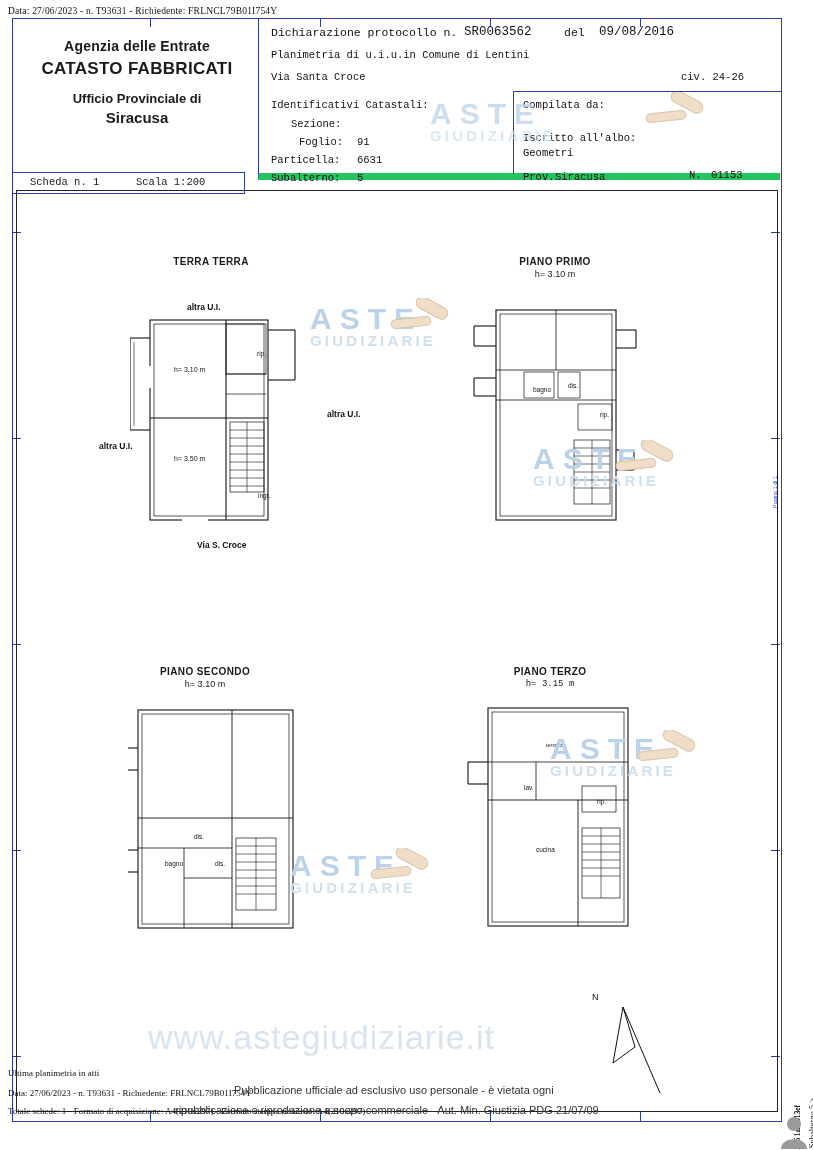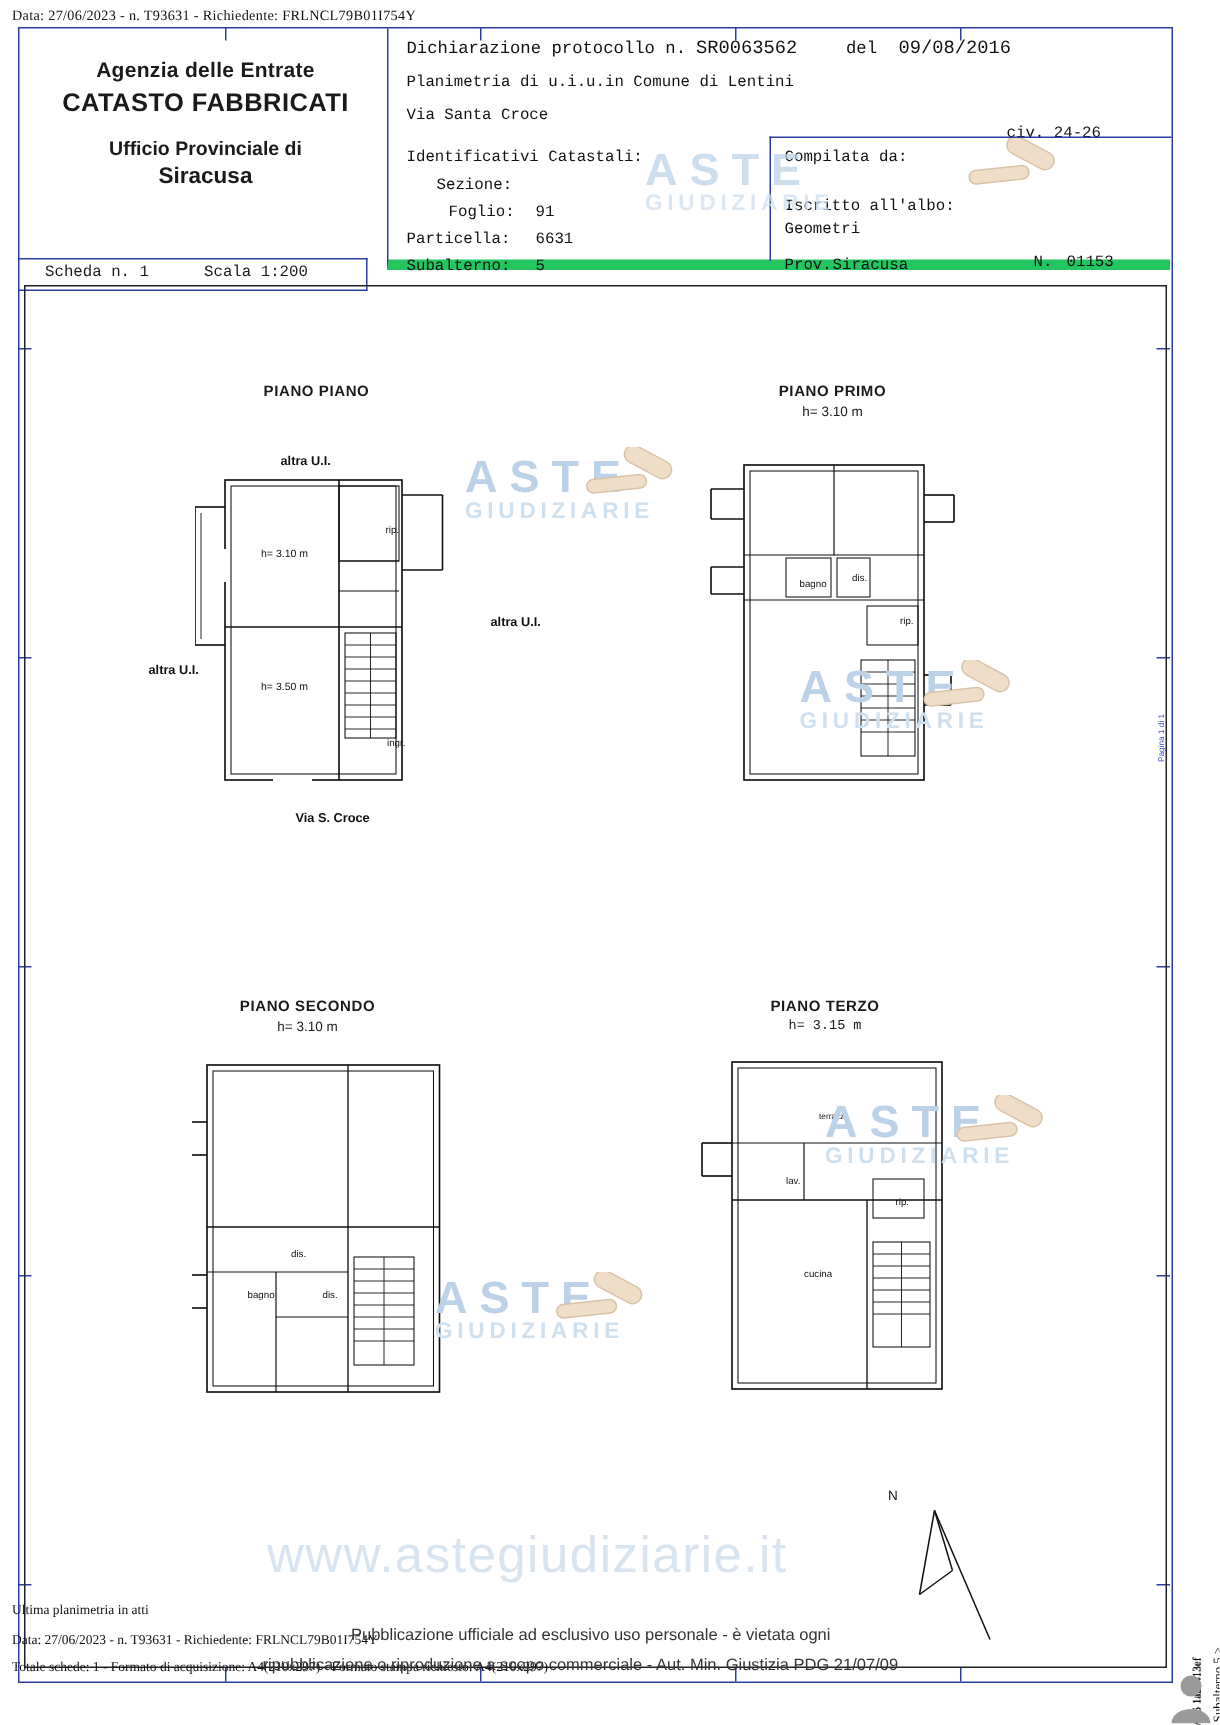--- a/index.html
+++ b/index.html
@@ -69,21 +69,21 @@
   
   .wm{position:absolute;pointer-events:none;user-select:none;}
   .wm-aste{
     font-family:"Liberation Sans", sans-serif;font-weight:bold;
     color:#bcd2e8;letter-spacing:2px;line-height:.95;
   }
   .wm-aste .a{font-size:30px;letter-spacing:8px;}
   .wm-aste .g{font-size:15px;letter-spacing:3.2px;color:#cfe0ef;}
   .wm-url{
     font-size:34px;color:#d8e4ef;letter-spacing:1px;font-weight:normal;
-    font-family:"Liberation Sans", sans-serif;white-space:nowrap;margin-left:30px;
+    font-family:"Liberation Sans", sans-serif;white-space:nowrap;
   }
   .gavel{position:absolute;}
 
   
   .vstrip{
     position:absolute;right:4px;top:500px;transform-origin:right top;
     transform:rotate(-90deg) translate(-2px,0);
     white-space:nowrap;font-size:8.5px;color:#111;
     font-family:"Liberation Serif", serif;
   }
@@ -138,21 +138,21 @@
   </div>
 
   <div class="hdr-right">
     <div class="row big" style="left:12px;top:7px;">Dichiarazione protocollo n.</div>
     <div class="row big" style="left:205px;top:6px;font-size:12.5px;">SR0063562</div>
     <div class="row big" style="left:305px;top:7px;">del</div>
     <div class="row big" style="left:340px;top:6px;font-size:12.5px;">09/08/2016</div>
 
     <div class="row" style="left:12px;top:30px;">Planimetria di u.i.u.in Comune di Lentini</div>
     <div class="row" style="left:12px;top:52px;">Via Santa Croce</div>
-    <div class="row" style="left:412px;top:52px;margin-top:12px;">civ. 24-26</div>
+    <div class="row" style="left:422px;top:52px;">civ. 24-26</div>
 
     <div class="row" style="left:12px;top:80px;">Identificativi Catastali:</div>
     <div class="row" style="left:32px;top:99px;">Sezione:</div>
     <div class="row" style="left:40px;top:117px;">Foglio:</div>
     <div class="row" style="left:98px;top:117px;text-align:center;">91</div>
     <div class="row" style="left:12px;top:135px;">Particella:</div>
     <div class="row" style="left:98px;top:135px;">6631</div>
     <div class="row" style="left:12px;top:153px;">Subalterno:</div>
     <div class="row" style="left:98px;top:153px;">5</div>
 
@@ -166,21 +166,21 @@
     <div class="row" style="left:452px;top:150px;">01153</div>
   </div>
 
   <div class="scheda">
     <span style="left:18px;text-align:right;">Scheda n. 1</span>
     <span style="left:124px;">Scala 1:200</span>
   </div>
 
   <div class="inner-frame"></div>
 
-  <div class="plan-title" style="left:126px;top:256px;width:170px;">PIANO PIANO</div>
+  <div class="plan-title" style="left:126px;top:256px;width:170px;">TERRA TERRA</div>
   <div class="lbl-b" style="left:163px;top:302px;">altra U.I.</div>
   <div class="lbl-b" style="left:303px;top:409px;">altra U.I.</div>
   <div class="lbl-b" style="left:75px;top:441px;">altra U.I.</div>
   <div class="lbl-b" style="left:173px;top:540px;">Via S. Croce</div>
   <div class="room" style="left:174px;top:366px;font-size:7px;">h= 3.10 m</div>
   <div class="room" style="left:174px;top:455px;font-size:7px;">h= 3.50 m</div>
   <div class="room" style="left:257px;top:350px;">rip.</div>
   <div class="room" style="left:258px;top:492px;">ingr.</div>
 
   <svg class="plan-svg" style="position:absolute;left:130px;top:310px;" width="200" height="230" viewBox="0 0 200 230">

